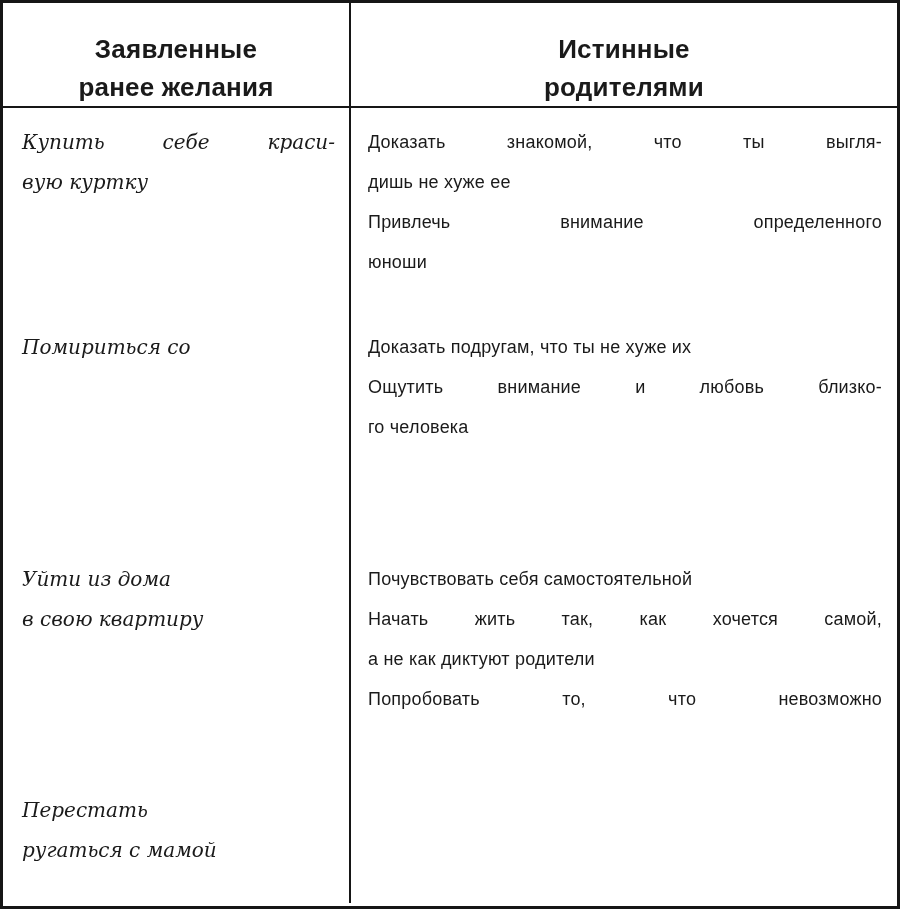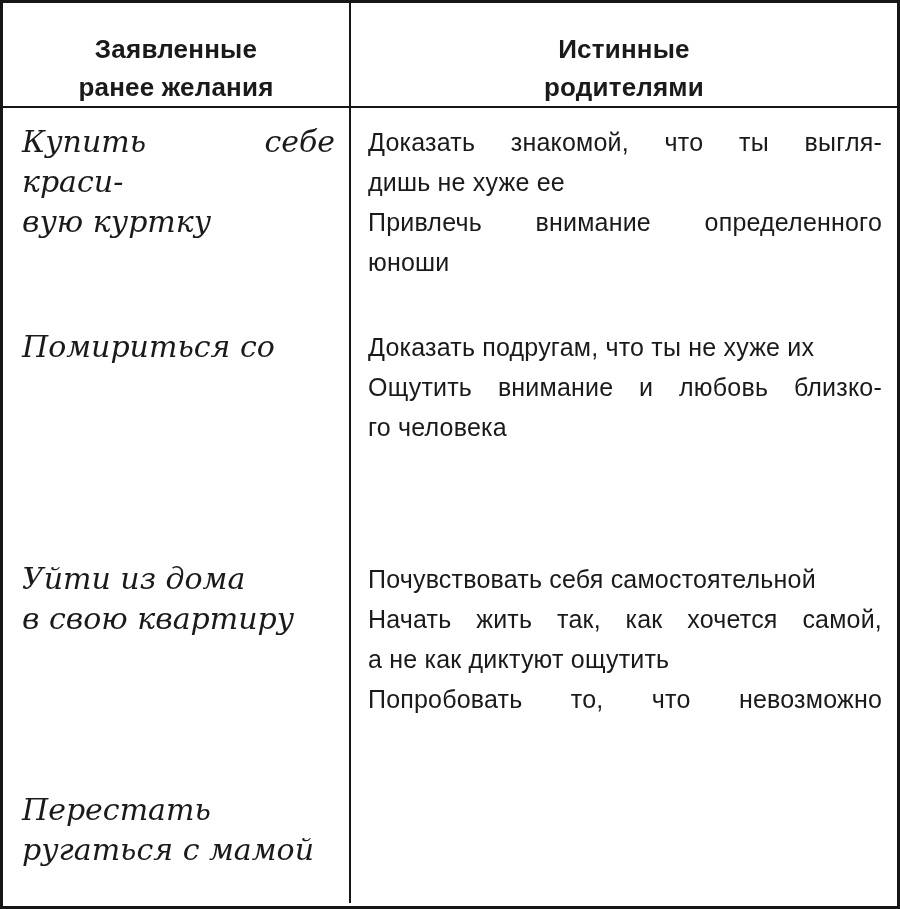--- a/index.html
+++ b/index.html
@@ -42,28 +42,28 @@
     font-size: 26px;
     line-height: 38px;
     letter-spacing: 0.2px;
   }
   .body-cell {
     padding: 14px 15px 0 17px;
   }
   .desire-cell {
     font-family: "DejaVu Serif", serif;
     font-style: italic;
-    font-size: 30px;
+    font-size: 20px;
     line-height: 40px;
     padding-left: 19px;
     padding-right: 14px;
   }
   .needs-cell {
     font-family: "Liberation Sans", sans-serif;
-    font-size: 25px;
+    font-size: 18px;
     line-height: 40px;
     letter-spacing: 0.2px;
   }
   .para { margin: 0; }
   .tline {
     white-space: nowrap;
   }
   
   .justify .tline.fill {
     white-space: normal;
@@ -124,21 +124,21 @@
           <div class="tline fill">Уйти из дома</div>
           <div class="tline">в свою квартиру</div>
         </div>
       </div>
     <div class="cell body-cell needs-cell justify">
         <div class="para">
           <div class="tline">Почувствовать себя самостоятельной</div>
         </div>
         <div class="para">
           <div class="tline fill">Начать жить так, как хочется самой,</div>
-          <div class="tline">а не как диктуют ощутить</div>
+          <div class="tline">а не как диктуют родители</div>
         </div>
         <div class="para">
           <div class="tline fill">Попробовать то, что невозможно</div>
         </div>
       </div>
 
     <div class="cell body-cell desire-cell left-col">
         <div class="para">
           <div class="tline fill">Перестать</div>
           <div class="tline">ругаться с мамой</div>

